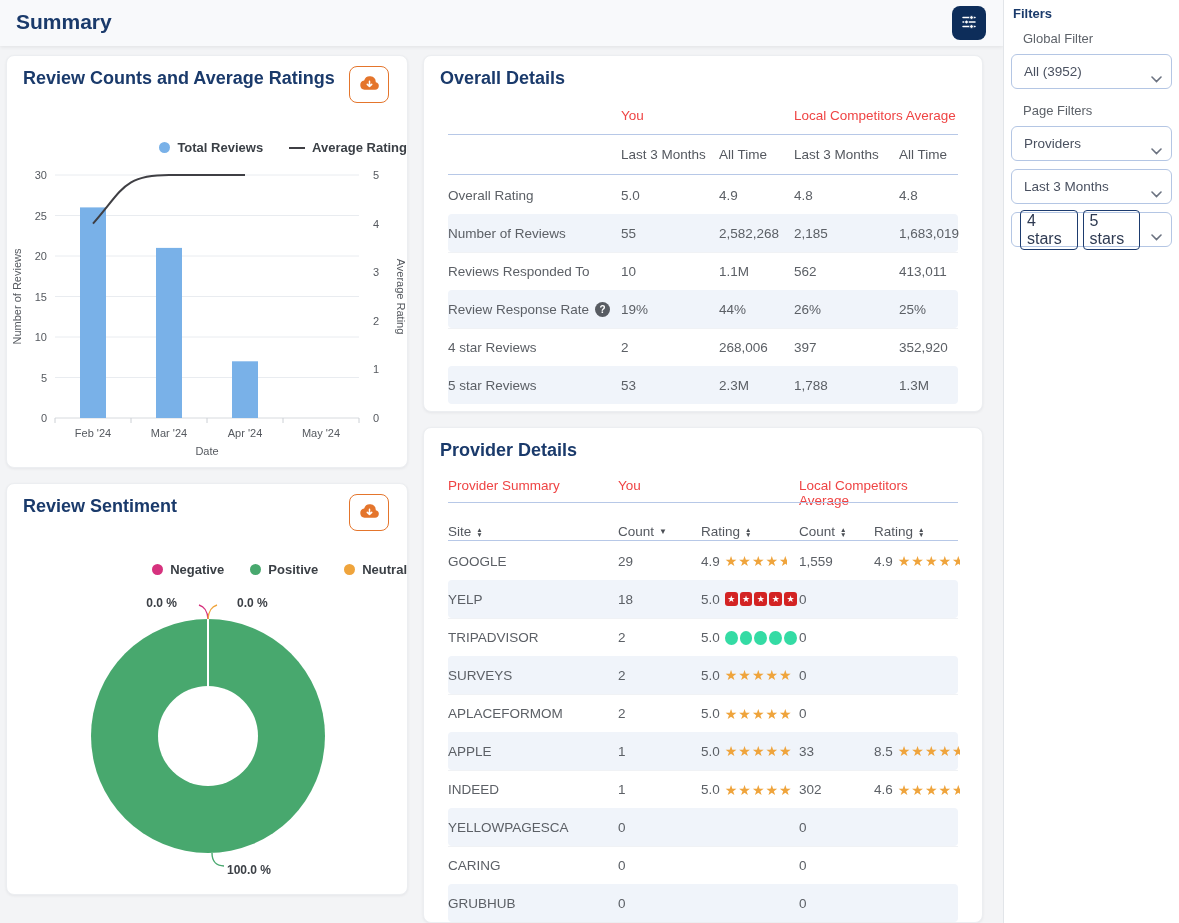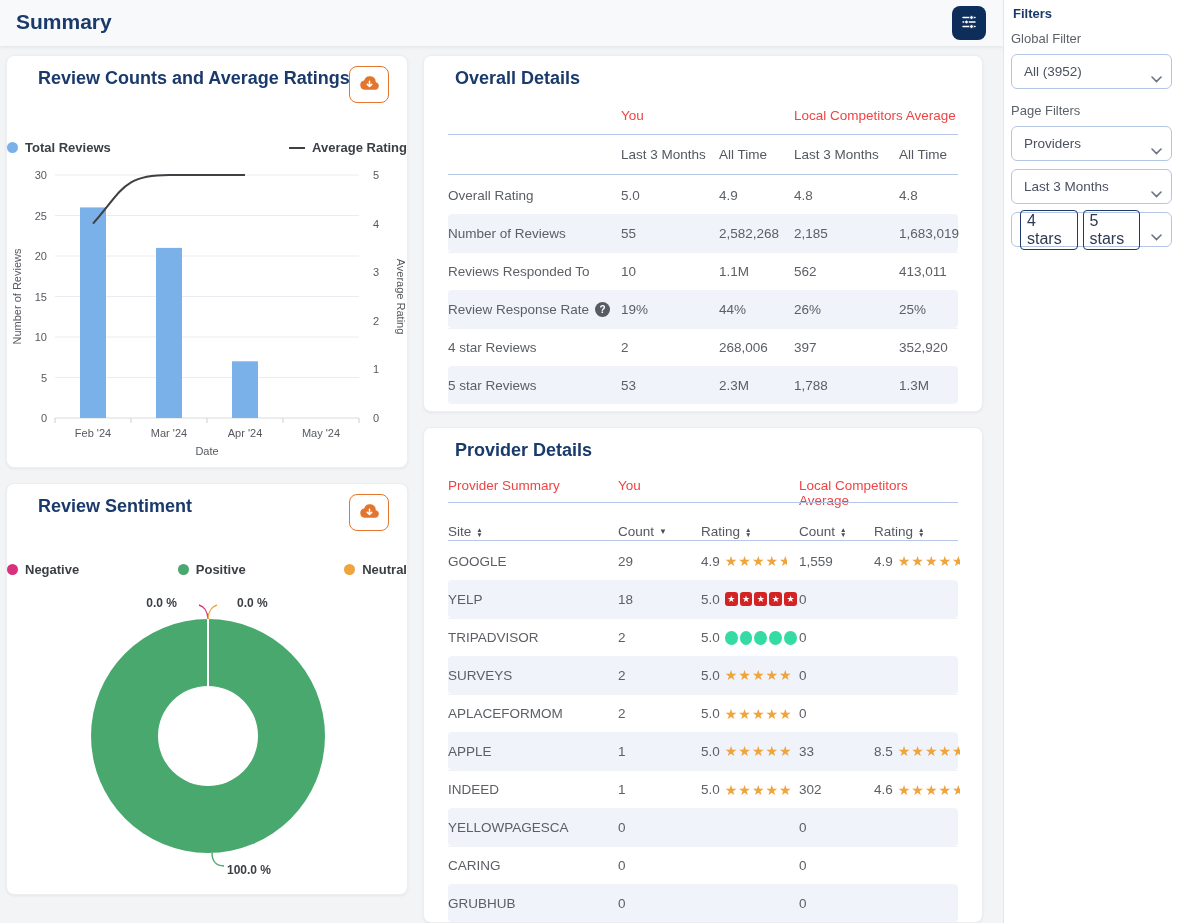--- a/index.html
+++ b/index.html
@@ -7,39 +7,39 @@
   body { font-family:"Liberation Sans", sans-serif; background:#f3f4f6; position:relative; color:#5c6066; }
 
   
   .topbar { position:absolute; left:0; top:0; width:1003px; height:46px; background:#f8f9fb; box-shadow:0 1px 4px rgba(0,0,0,.08); z-index:5; }
   .page-title { position:absolute; left:16px; top:10px; font-size:21px; font-weight:700; color:#1a3a6b; }
   .filter-btn { position:absolute; left:952px; top:6px; width:34px; height:34px; background:#0d2d5a; border:none; border-radius:8px; display:flex; align-items:center; justify-content:center; cursor:pointer; }
 
   
   .sidebar { position:absolute; left:1003px; top:0; width:176px; height:923px; background:#ffffff; border-left:1px solid #e2e5e9; padding:6px 8px 0 7px; z-index:6; }
   .filters-title { font-size:13px; font-weight:700; color:#1a3a6b; margin:0 0 10px 2px; }
-  .filter-label { font-size:13px; color:#5d6269; margin:0 0 8px 0; }
+  .filter-label { font-size:13px; color:#5d6269; margin:0 0 8px 12px; }
   .select { position:relative; width:161px; height:35px; background:#fff; border:1px solid #b4c6e4; border-radius:6px; display:flex; align-items:center; padding:0 26px 0 12px; margin-bottom:8px; cursor:pointer; }
   .select .val { font-size:13.5px; color:#4a5160; white-space:nowrap; }
   .select .chev { position:absolute; right:9px; top:14px; }
   .chip { display:inline-block; border:1.5px solid #1d3b6e; border-radius:4px; font-size:16px; color:#2e3a52; padding:1px 6px; margin-right:5px; }
   .mt14 { margin-top:14px; }
 
   
   .card { position:absolute; background:#fff; border:1px solid #eceef1; border-radius:8px; box-shadow:0 1px 3px rgba(16,24,40,.06); }
-  .card-title { position:absolute; left:16px; top:12px; font-size:18px; font-weight:700; color:#1a3a6b;margin-left:15px; }
+  .card-title { position:absolute; left:16px; top:12px; font-size:18px; font-weight:700; color:#1a3a6b; }
   .dl-btn { position:absolute; right:18px; top:10px; width:40px; height:37px; background:#fff; border:1.5px solid #e4752c; border-radius:8px; display:flex; align-items:center; justify-content:center; cursor:pointer; }
 
   #card-chart { left:6px; top:55px; width:402px; height:413px; }
   #card-sentiment { left:6px; top:483px; width:402px; height:412px; }
   #card-overall { left:423px; top:55px; width:560px; height:357px; }
   #card-provider { left:423px; top:427px; width:560px; height:496px; }
 
   
-  .legend { position:absolute; left:0; width:100%; display:flex; justify-content:space-between; gap:26px; }
+  .legend { position:absolute; left:0; width:100%; display:flex; justify-content:flex-end; gap:26px; }
   #card-chart .legend { top:84px; }
   #card-sentiment .legend { top:78px; }
   .legend-item { display:flex; align-items:center; gap:7px; font-size:13px; font-weight:600; color:#3a3f45; cursor:pointer; }
   .dot { width:11px; height:11px; border-radius:50%; display:inline-block; }
   .dash { width:16px; height:0; border-top:2.5px solid #3f3f44; display:inline-block; }
 
   #barchart { position:absolute; left:0; top:104px; }
   #barchart text.tick { font-size:11px; fill:#55595f; font-family:"Liberation Sans",sans-serif; }
 
   

